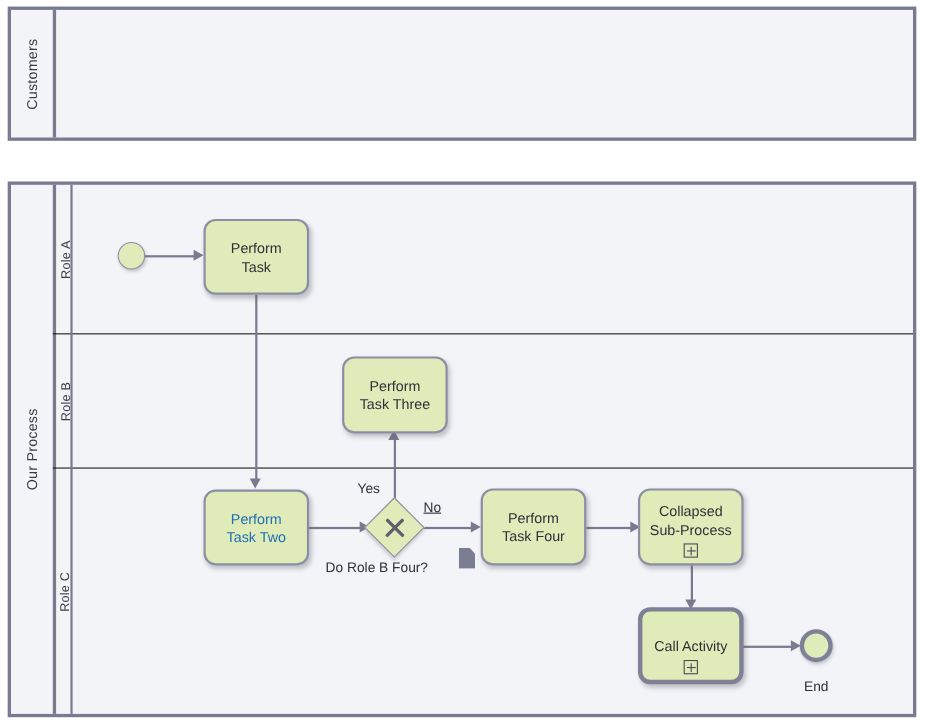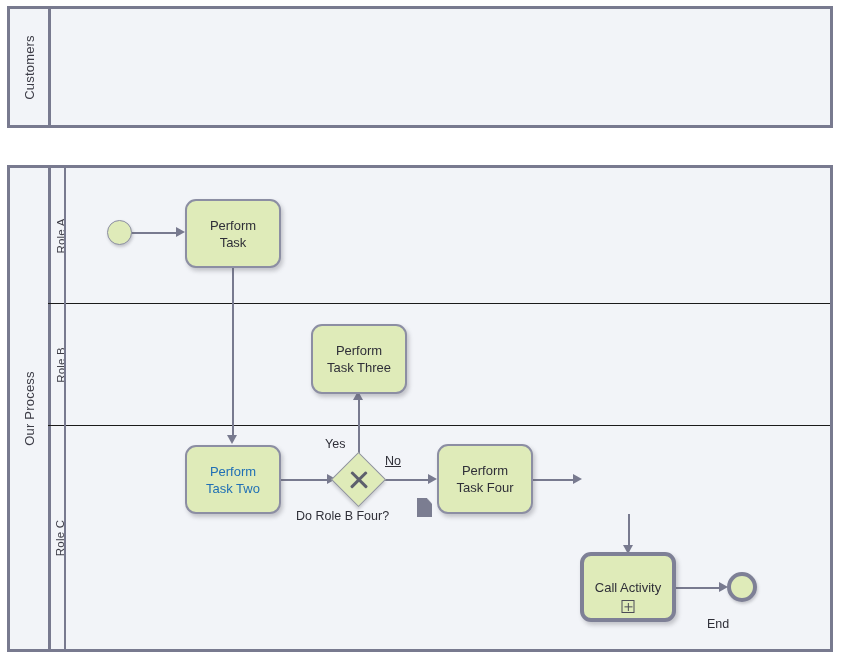--- a/index.html
+++ b/index.html
@@ -150,21 +150,21 @@
     box-shadow: 1px 2px 3px rgba(90,90,100,0.3);
   }
   .event.end {
     border: 4px solid #7e8096;
     box-shadow: 1px 2px 3px rgba(90,90,100,0.3);
   }
   .event-label {
     position: absolute;
     font-size: 12.5px;
     color: #2f2f38;
-    text-align: left;
+    text-align: center;
     white-space: nowrap;
   }
 
   
   .gateway {
     position: absolute;
     box-sizing: border-box;
   }
   .gw-diamond {
     position: absolute;
@@ -320,20 +320,25 @@
   <div class="task link-text" style="left:185px; top:445px; width:96px; height:69px;">
     <span class="label-line">Perform</span>
     <span class="label-line">Task Two</span>
   </div>
 
   <div class="task" style="left:437px; top:444px; width:96px; height:70px;">
     <span class="label-line">Perform</span>
     <span class="label-line">Task Four</span>
   </div>
 
+  <div class="task" style="left:580px; top:444px; width:96px; height:70px; padding-bottom:12px;">
+    <span class="label-line">Collapsed</span>
+    <span class="label-line">Sub-Process</span>
+    <span class="marker-plus"></span>
+  </div>
 
   <div class="task call-activity" style="left:580px; top:552px; width:96px; height:70px; ">
     <span class="label-line">Call Activity</span>
     <span class="marker-plus"></span>
   </div>
 
   <div class="gateway" style="left:339px; top:460px; width:39px; height:39px;">
     <span class="gw-diamond"></span>
     <span class="gw-x">
       <span class="a"></span>

